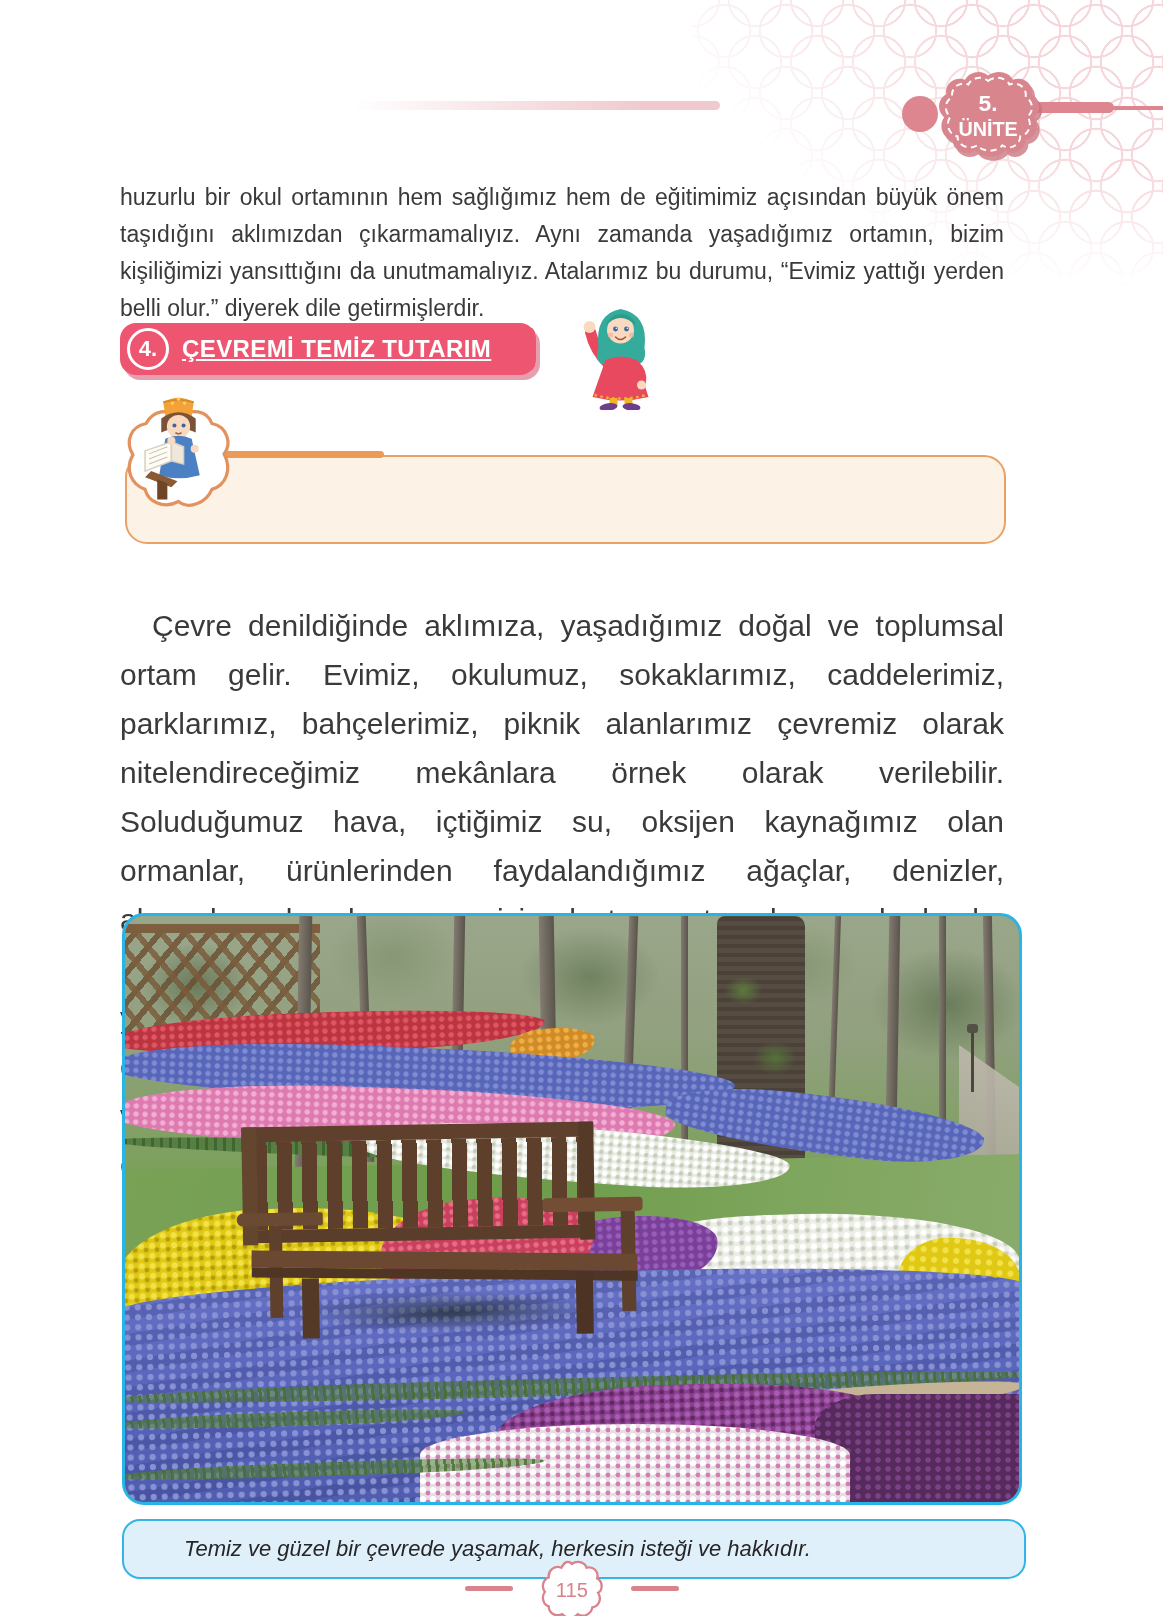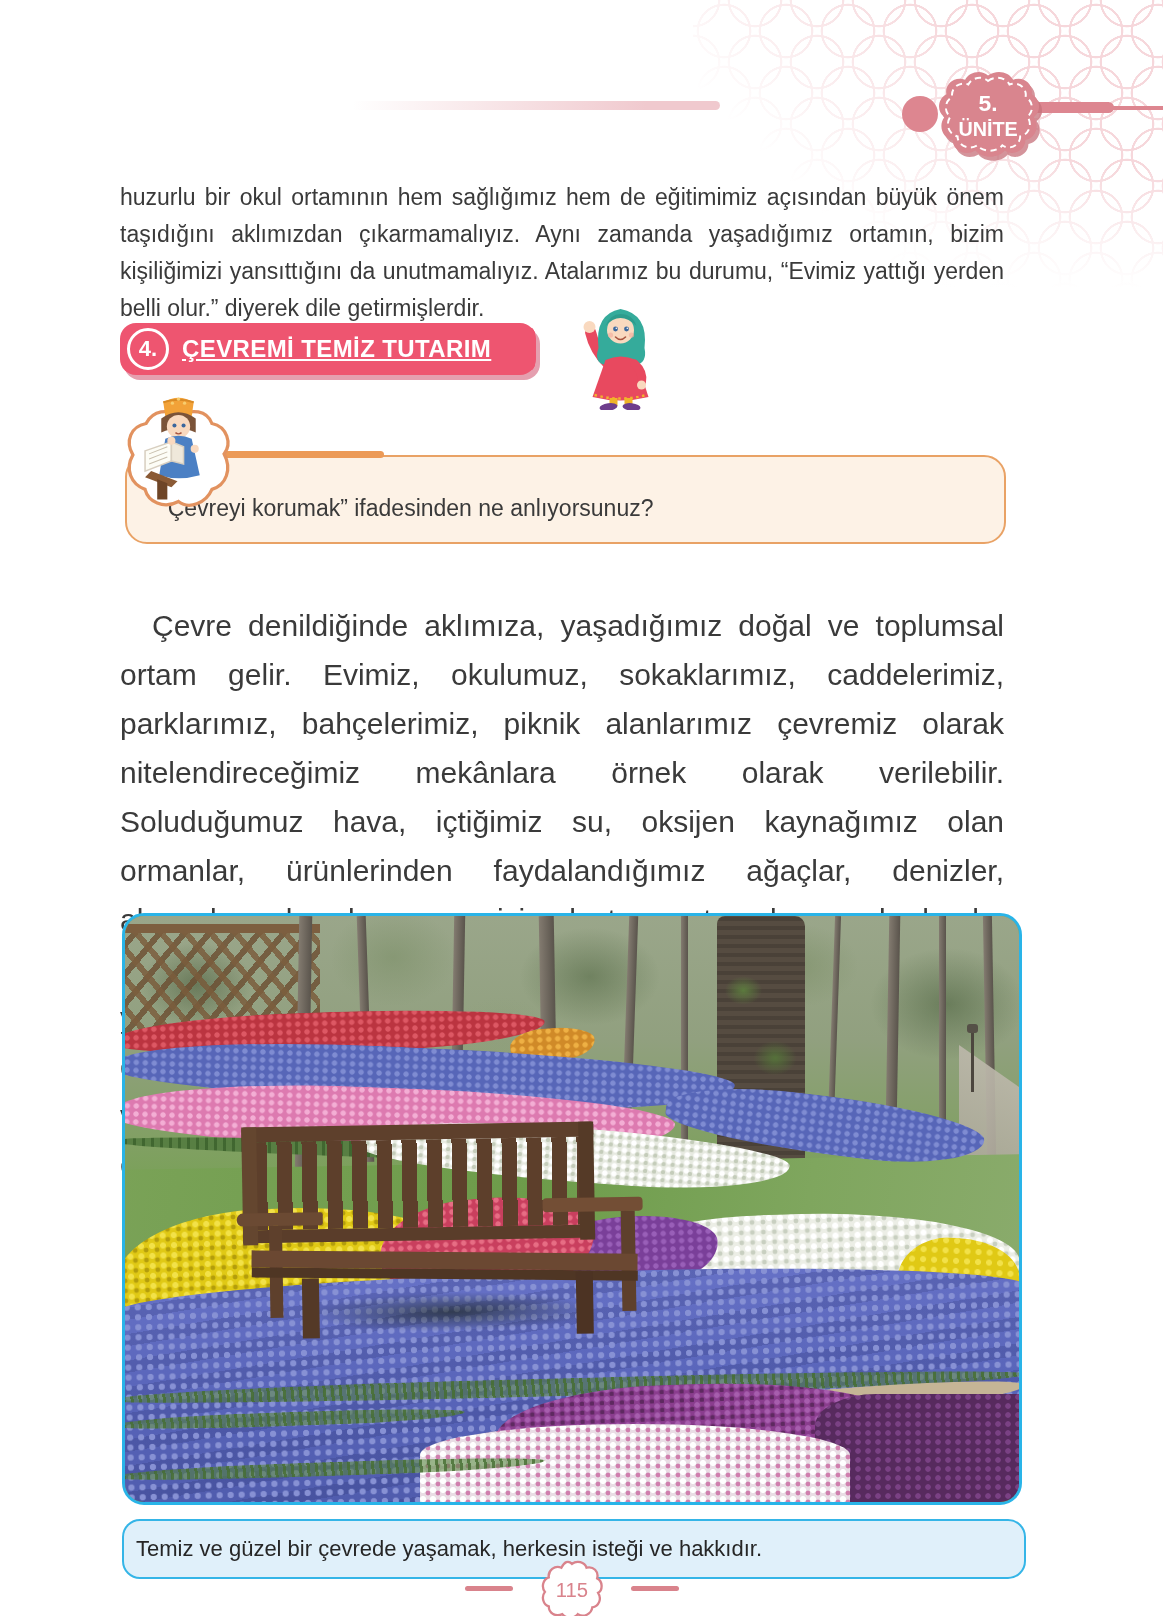--- a/index.html
+++ b/index.html
@@ -88,21 +88,21 @@
   .lamp::before{content:"";position:absolute;left:-4px;top:-8px;width:11px;height:9px;border-radius:3px;background:#555047;}
   .grass{left:-10px;top:246px;width:914px;height:122px;transform:rotate(-1deg);
     background:linear-gradient(100deg,#7aa257 0%,#6d9c4a 45%,#7fa65e 75%,#8aab6c 100%);}
   .fb{border-radius:45% 55% 40% 60% / 55% 45% 60% 40%;}
   .bench{left:118px;top:208px;width:408px;height:210px;transform:rotate(-1deg);}
   .bench div{position:absolute;}
 
   
   .caption{position:absolute;left:122px;top:1519px;width:900px;height:56px;background:#e0f0fa;
     border:2px solid #35b5e7;border-radius:18px;display:flex;align-items:center;}
-  .caption span{font-size:22px;color:#262626;padding-left:12px;}
+  .caption span{font-style:italic;font-size:22px;color:#262626;padding-left:12px;margin-left:48px;}
 
   
   .pgline{position:absolute;top:1586px;width:48px;height:5px;background:#d9838c;border-radius:3px;}
   .pgbadge{position:absolute;left:540px;top:1560px;width:64px;height:58px;}
 </style>
 </head>
 <body>
 
 <div class="page">
 
@@ -146,21 +146,20 @@
     <circle cx="83" cy="95" r="4.5" fill="#f9d9bf"></circle>
     <path d="M36,105 Q62,112 88,105" stroke="#f2b22e" stroke-width="2.4" stroke-dasharray="2.5 3.5" fill="none"></path>
     <rect x="51" y="108" width="8" height="8" fill="#f0b429"></rect>
       <rect x="66" y="108" width="8" height="8" fill="#f0b429"></rect>
     <ellipse cx="50" cy="117" rx="9" ry="3.8" fill="#6e3d8c" transform="rotate(-8 50 117)"></ellipse>
     <ellipse cx="73" cy="117" rx="9" ry="3.8" fill="#6e3d8c" transform="rotate(6 73 117)"></ellipse>
   </svg>
 
   <div class="qbox"></div>
   <div class="qbar"></div>
-  <div class="qtext">“Çevreyi korumak” ifadesinden ne anlıyorsunuz?</div>
   <svg class="boyframe" viewBox="0 0 135 150">
     <path d="M67,30 C80,22 95,24 100,37 C115,40 120,57 112,67 C120,82 114,98 100,102 C94,116 77,122 67,114 C52,122 37,114 34,102 C20,97 14,82 22,68 C14,54 20,40 35,37 C42,24 57,22 67,30 Z" fill="#ffffff" stroke="#e2925f" stroke-width="3.2"></path>
     <path d="M52,16 Q67,7 82,16 L80,30 Q67,25 54,30 Z" fill="#f2a238"></path>
     <path d="M52,16 Q67,11 82,16" stroke="#d88a25" stroke-width="2" fill="none"></path>
     <circle cx="61" cy="17" r="1.6" fill="#f7cd6e"></circle>
       <circle cx="73" cy="17" r="1.6" fill="#f7cd6e"></circle>
       <circle cx="67" cy="13" r="1.6" fill="#f7cd6e"></circle>
     <path d="M50,32 Q67,20 84,32 L84,46 Q67,38 50,46 Z" fill="#7b5338"></path>
     <circle cx="67" cy="40" r="11.5" fill="#f9d9bf"></circle>
     <circle cx="63" cy="39" r="2" fill="#3b679d"></circle>

